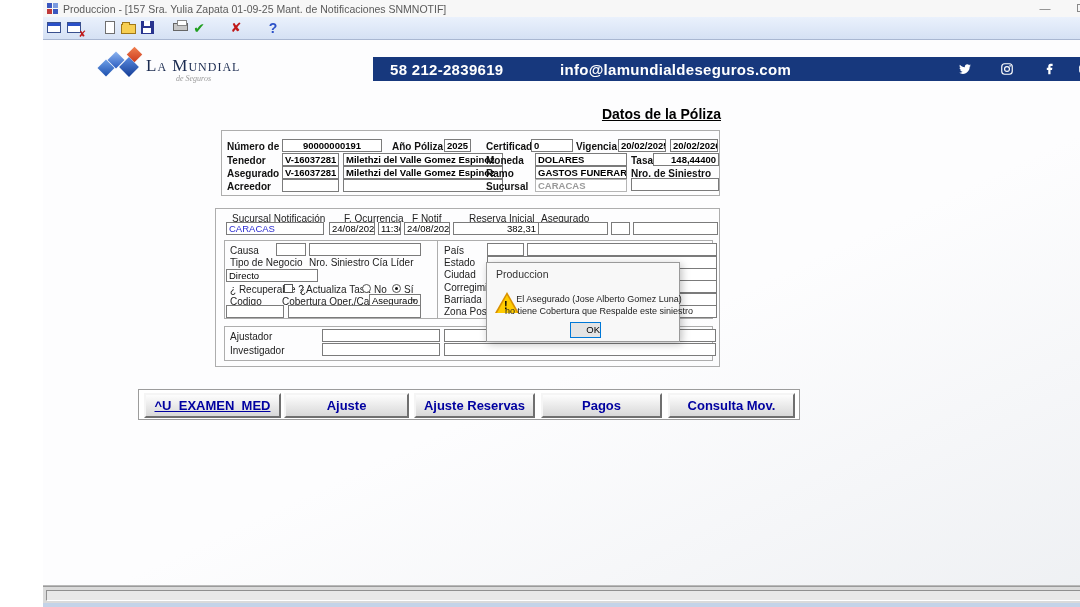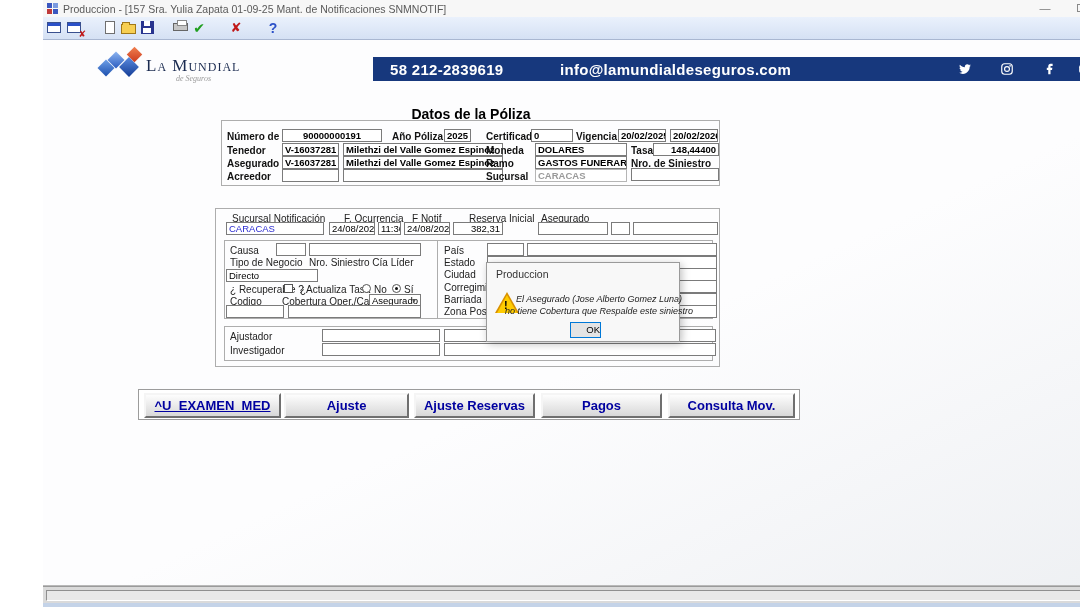--- a/index.html
+++ b/index.html
@@ -47,21 +47,21 @@
   .brand-sub { position:absolute; left:78px; top:26px; font-family:"Liberation Serif","DejaVu Serif",serif;
                font-style:italic; font-size:8px; color:#9a9a9a; }
 
   
   .contactbar { position:absolute; left:330px; top:17px; width:750px; height:24px; background:#17387d; }
   .contact-phone { position:absolute; left:17px; top:4px; color:#fff; font-size:15px; font-weight:bold; letter-spacing:.3px; }
   .contact-email { position:absolute; left:187px; top:4px; color:#fff; font-size:15px; font-weight:bold; letter-spacing:.3px; }
   .social { position:absolute; top:5px; width:14px; height:14px; }
 
   
-  .form-title { position:absolute; left:178px; top:66px; width:500px; text-align:center;
+  .form-title { position:absolute; left:178px; top:66px; width:500px; text-align:right;
                 font-size:14px; font-weight:bold; color:#000;text-decoration:underline; }
   .fs { position:absolute; border:1px solid #adadad; }
   .lb  { position:absolute; font-size:10px; color:#222; white-space:nowrap; }
   .lbb { position:absolute; font-size:10px; font-weight:bold; color:#111; white-space:nowrap; }
   .fd  { position:absolute; height:13px; background:#fff; border:1px solid #7b7b7b; font-size:9.5px;
          line-height:11px; padding:0 2px; white-space:nowrap; overflow:hidden; color:#000; }
   .fd.bold { font-weight:bold; }
   .fd.center { text-align:center; }
   .fd.right { text-align:right; }
   .fd.blue { color:#2b2bd0; }
@@ -76,21 +76,21 @@
   
   .dialog { position:absolute; left:443px; top:222px; width:194px; height:80px; background:#f8f8f8;
             border:1px solid #9a9a9a; box-shadow:2px 2px 8px rgba(0,0,0,.25); z-index:50; }
   .dlg-title { position:absolute; left:9px; top:5px; font-size:10.5px; color:#333;text-align:center; }
   .tri-outer { position:absolute; left:8px; top:29px; width:0; height:0;
                border-left:12px solid transparent; border-right:12px solid transparent; border-bottom:21px solid #d89000; }
   .tri-inner { position:absolute; left:10px; top:32px; width:0; height:0;
                border-left:10px solid transparent; border-right:10px solid transparent; border-bottom:18px solid #ffcc00; }
   .tri-bang { position:absolute; left:17px; top:36px; font-size:11px; font-weight:bold; color:#000; }
   .dlg-msg { position:absolute; left:112px; top:30px; transform:translateX(-50%); text-align:center;
-             font-size:9px; color:#222; white-space:nowrap; line-height:12px;font-style:italic; }
+             font-size:9px; color:#222; white-space:nowrap; line-height:12px; }
   .ok-btn { position:absolute; left:83px; top:59px; width:31px; height:16px; background:#e4e4e4;
             border:1px solid #0078d7; font-size:9.5px; text-align:right; line-height:14px; color:#000; }
 
   
   .actions { position:absolute; left:95px; top:349px; width:662px; height:31px; background:#fff; border:1px solid #9c9c9c; }
   .abtn { position:absolute; top:3px; height:25px; background:linear-gradient(#fdfdfd,#d8d8d8);
           border:2px solid; border-color:#f5f5f5 #6f6f6f #6f6f6f #f5f5f5; text-align:center;
           font-size:13px; font-weight:bold; color:#0000a0; line-height:21px; white-space:nowrap; overflow:hidden; }
   .abtn.underline { text-decoration:underline;text-align:center; }
 
@@ -169,21 +169,21 @@
           <path fill="#fff" d="M15.5 3H13c-2.5 0-4 1.6-4 4.1V10H6.5v3.8H9V21h3.9v-7.2h2.6l.5-3.8h-3.1V7.6c0-.5.3-.8.9-.8h2.7V3z"></path>
         </svg>
       <svg class="social" style="left:705px" viewBox="0 0 24 24">
           <rect x="2" y="5" width="20" height="14" rx="4" fill="#fff"></rect>
           <path d="M10 9l5 3-5 3z" fill="#17387d"></path>
         </svg>
     </div>
 
     <div class="form-title">Datos de la Póliza</div>
 
-    <div class="fs" style="left:178px;top:80px;width:499px;height:66px">
+    <div class="fs" style="left:178px;top:90px;width:499px;height:66px">
       <span class="lbb" style="left:5px;top:10px">Número de</span>
       <span class="lbb" style="left:5px;top:24px">Tenedor</span>
       <span class="lbb" style="left:5px;top:37px">Asegurado</span>
       <span class="lbb" style="left:5px;top:50px">Acreedor</span>
 
       <span class="fd bold center" style="left:60px;top:8px;width:100px">90000000191</span>
       <span class="lbb" style="left:170px;top:10px">Año Póliza</span>
       <span class="fd bold center" style="left:222px;top:8px;width:27px">2025</span>
       <span class="lbb" style="left:264px;top:10px">Certificado</span>
       <span class="fd bold" style="left:309px;top:8px;width:42px">0</span>
@@ -215,21 +215,21 @@
       <span class="lb" style="left:16px;top:4px">Sucursal Notificación</span>
       <span class="lb" style="left:128px;top:4px">F. Ocurrencia</span>
       <span class="lb" style="left:196px;top:4px">F Notif</span>
       <span class="lb" style="left:253px;top:4px">Reserva Inicial</span>
       <span class="lb" style="left:325px;top:4px">Asegurado</span>
 
       <span class="fd blue" style="left:10px;top:13px;width:98px">CARACAS</span>
       <span class="fd center" style="left:113px;top:13px;width:46px">24/08/2025</span>
       <span class="fd center" style="left:162px;top:13px;width:23px">11:36</span>
       <span class="fd center" style="left:188px;top:13px;width:46px">24/08/2025</span>
-      <span class="fd right" style="left:237px;top:13px;width:50px">382,31</span>
+      <span class="fd right" style="left:237px;top:13px;width:86px">382,31</span>
       <span class="fd" style="left:322px;top:13px;width:70px"></span>
       <span class="fd" style="left:395px;top:13px;width:19px"></span>
       <span class="fd" style="left:417px;top:13px;width:85px"></span>
 
       <div class="box" style="left:8px;top:31px;width:489px;height:79px"></div>
       <div class="vdiv" style="left:221px;top:31px;height:79px"></div>
 
       <span class="lb" style="left:14px;top:36px">Causa</span>
       <span class="fd" style="left:60px;top:34px;width:30px"></span>
       <span class="fd" style="left:93px;top:34px;width:112px"></span>

